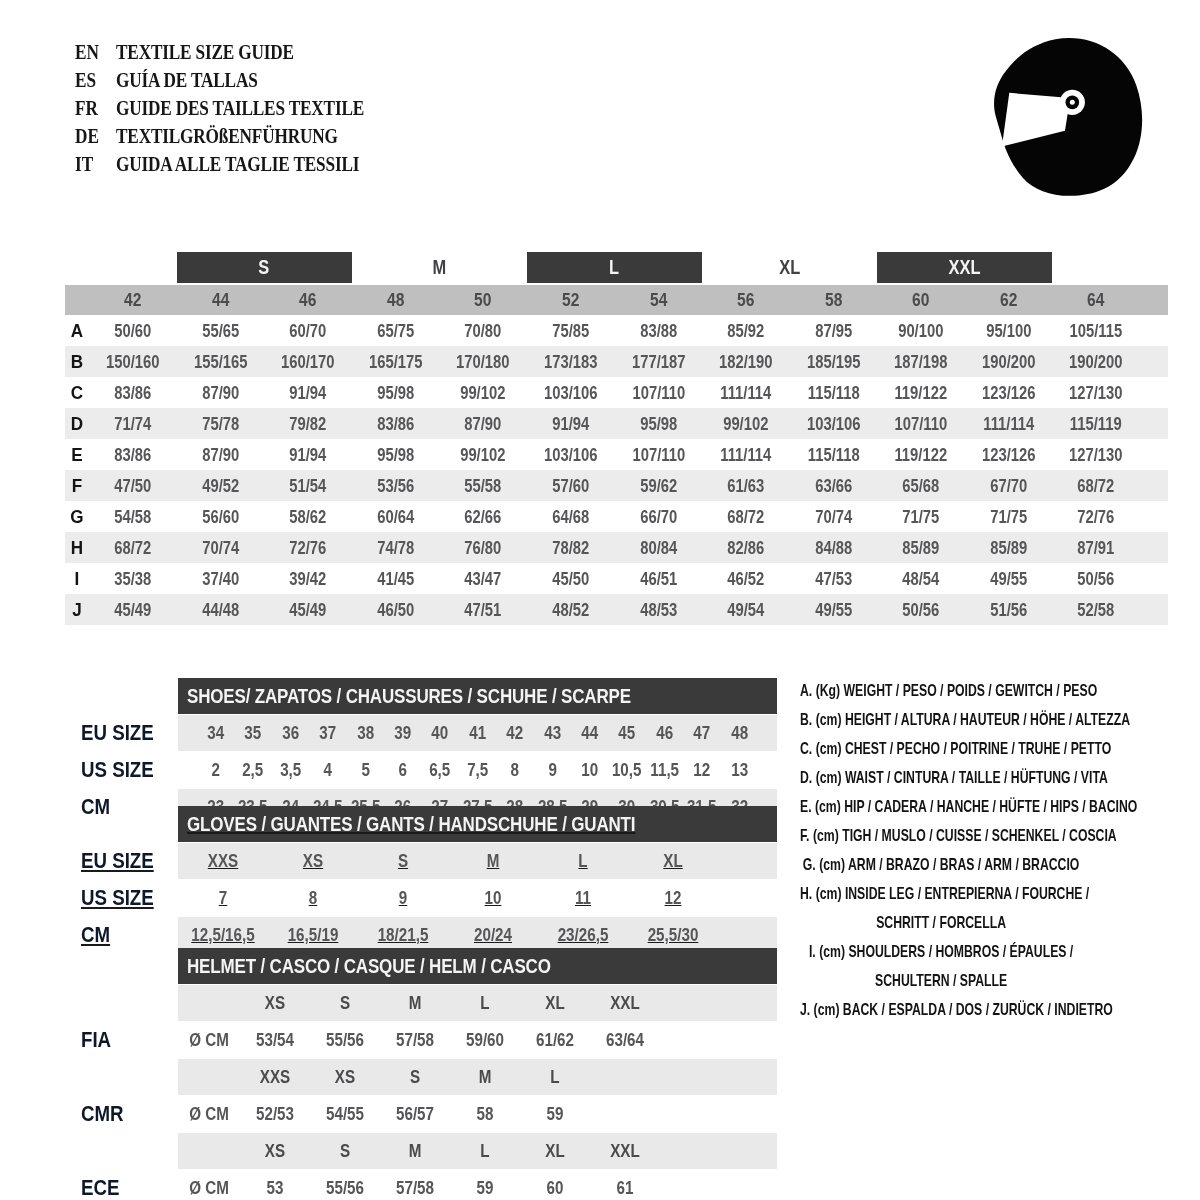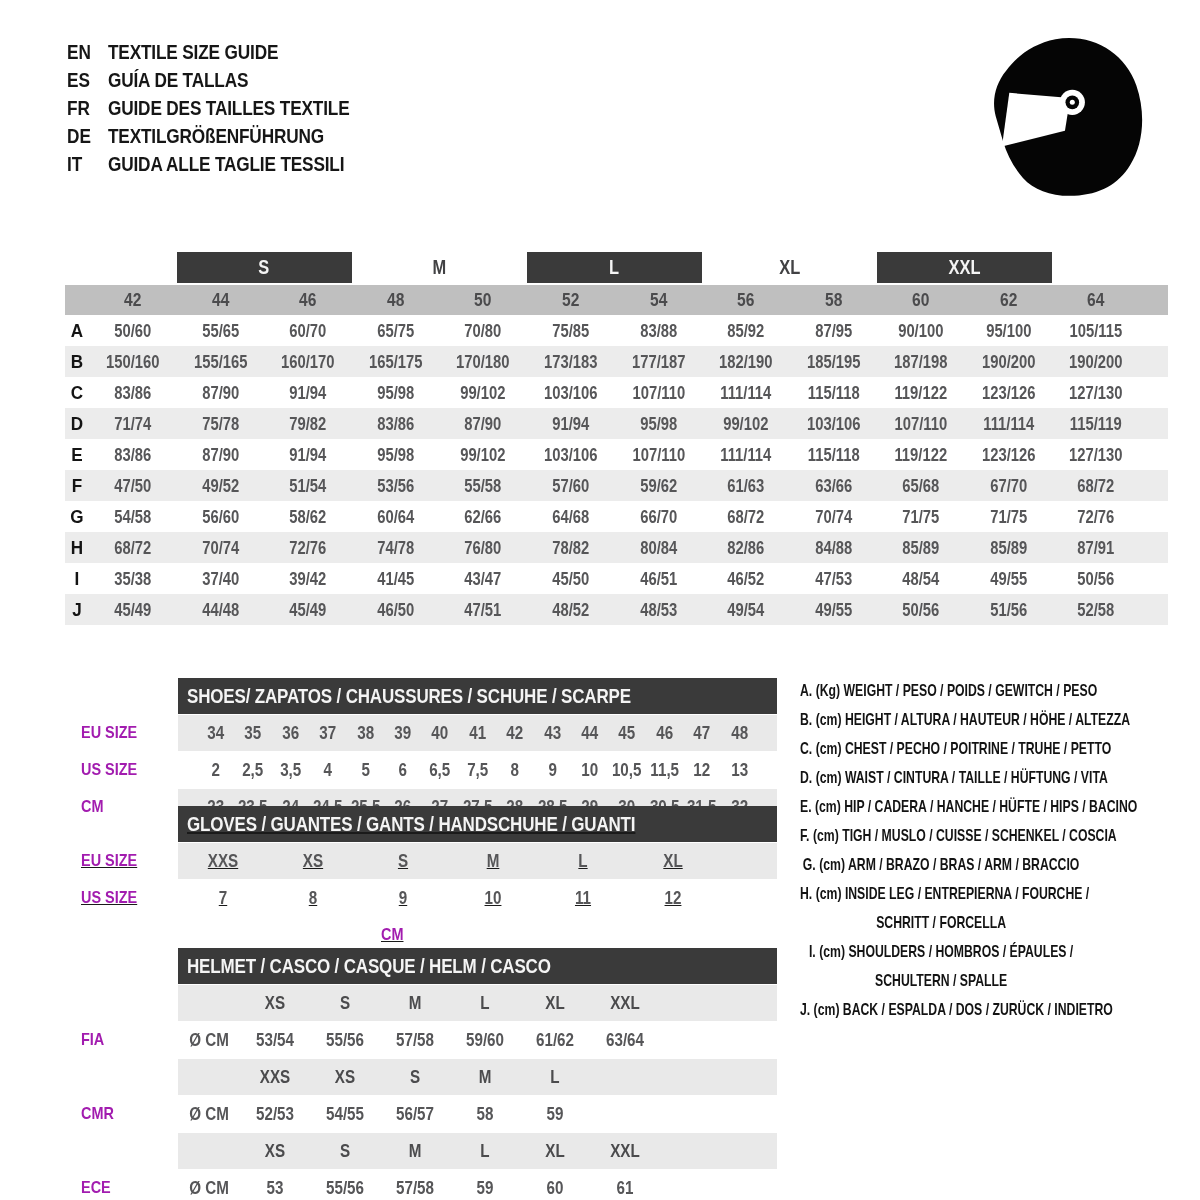--- a/index.html
+++ b/index.html
@@ -1,20 +1,20 @@
 <!DOCTYPE html>
 <html><head>
 <meta charset="utf-8">
 <style>
   html,body{margin:0;padding:0;background:#fff;}
   .canvas{position:relative;width:1200px;height:1200px;background:#ffffff;overflow:hidden;
           font-family:"Liberation Sans",sans-serif;font-weight:bold;color:#1a1a1a;}
 
   
-  .langs{position:absolute;left:67px;top:38px;}
+  .langs{position:absolute;left:75px;top:38px;font-family:Liberation Serif, serif;}
   .lang-row{display:flex;height:28px;align-items:center;font-size:21px;
             transform:scaleX(0.82);transform-origin:0 50%;white-space:nowrap;}
   .lang-code{width:50px;color:#161616;}
   .lang-title{color:#161616;letter-spacing:-0.2px;}
 
   
   .helmet-icon{position:absolute;left:982px;top:28px;}
 
   
   .size-table{position:absolute;left:65px;top:252px;width:1103px;}
@@ -30,21 +30,21 @@
   .num-band{height:30px;background:#bfbfbf;font-size:19px;color:#4b4b4d;}
   .num-band span{text-align:center;transform:scaleX(0.82);}
   .t-row{height:31px;font-size:18.5px;color:#565658;}
   .t-row span{text-align:center;transform:scaleX(0.8);white-space:nowrap;}
   .t-row .letter{color:#141414;font-size:19px;transform:scaleX(0.9);}
   .t-row.shade{background:#ececec;}
 
   
   .sub{position:absolute;left:81px;width:696px;}
   .sub-row{display:flex;height:36px;margin-bottom:1px;align-items:stretch;justify-content:center;}
-  .sub-label{width:97px;display:flex;align-items:center;font-size:17px;color:#a21caf;}
+  .sub-label{width:97px;display:flex;align-items:center;font-size:22px;color:#0f172a;}
   .sub-label span{transform:scaleX(0.85);transform-origin:0 50%;white-space:nowrap;}
   .bar{flex:1;background:#3a3a3a;color:#f4f4f4;display:flex;align-items:center;
        padding-left:9px;box-sizing:border-box;font-size:20px;}
   .bar span{transform:scaleX(0.85);transform-origin:0 50%;white-space:nowrap;letter-spacing:-0.2px;}
   .band{flex:1;display:grid;align-items:center;font-size:19px;color:#565658;}
   .band span{text-align:center;transform:scaleX(0.8);white-space:nowrap;}
   .band.gray{background:#e9e9e9;}
   .cols15{grid-template-columns:repeat(15,1fr);box-sizing:border-box;padding:0 19px;}
   .cols6{grid-template-columns:repeat(6,90px);}
   .helmet-cols{grid-template-columns:62px repeat(6,70px);}
@@ -372,20 +372,28 @@
           <span>9</span>
           <span>10</span>
           <span>11</span>
           <span>12</span>
         </div>
     </div>
     <div class="sub-row">
       <span class="sub-label">
           <span>CM</span>
         </span>
+      <div class="band gray cols6">
+          <span>12,5/16,5</span>
+          <span>16,5/19</span>
+          <span>18/21,5</span>
+          <span>20/24</span>
+          <span>23/26,5</span>
+          <span>25,5/30</span>
+        </div>
     </div>
   </div>
 
   <div class="sub" style="top:948px;">
     <div class="sub-row">
       <span class="sub-label"></span>
       <div class="bar">
           <span>HELMET / CASCO / CASQUE / HELM / CASCO</span>
         </div>
     </div>

